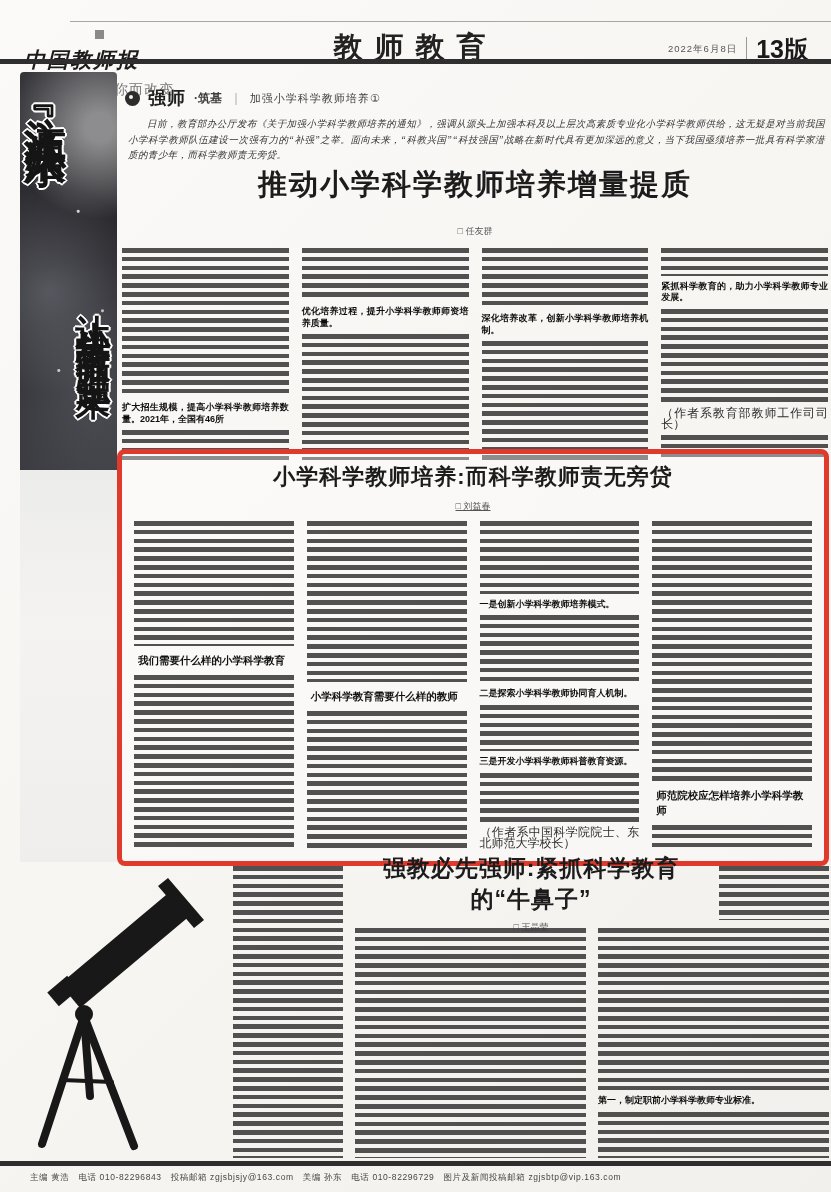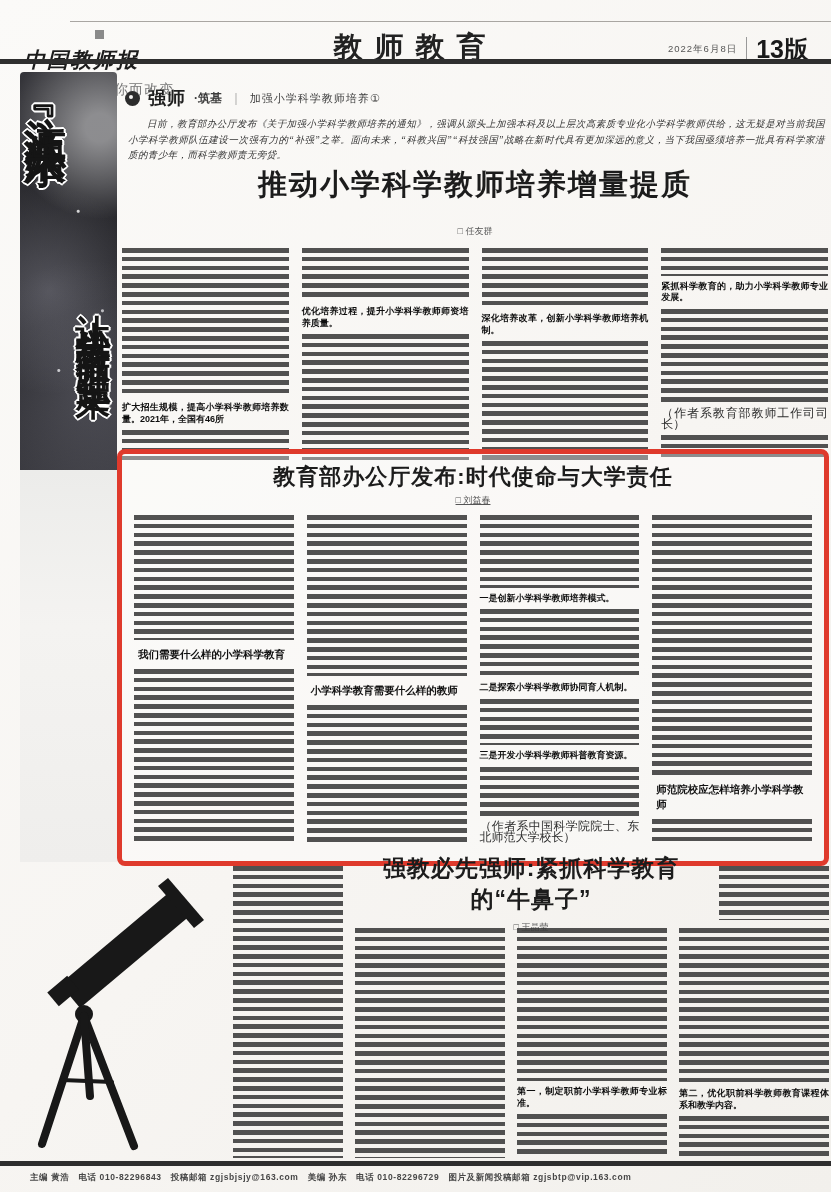--- a/index.html
+++ b/index.html
@@ -72,36 +72,36 @@
   
   .art1 { position:absolute; left:122px; top:165px; width:706px; }
   .art1 .headline { font-size:29px; }
   .art1 .byline { margin-top:20px; }
   .art1 .cols { gap:13px; margin-top:10px; height:212px; }
 
   
   .redbox { position:absolute; left:117px; top:449px; width:712px; height:417px;
             border:5px solid #df3a2c; border-radius:8px; padding:8px 12px 10px; background:rgba(255,255,255,.35); }
   .redbox .headline { font-size:22px; letter-spacing:1px; }
-  .redbox .byline { margin-top:2px;text-decoration:underline; }
+  .redbox .byline { margin-top:8px;text-decoration:underline; }
   .redbox .cols { gap:13px; margin-top:8px; height:328px; }
 
   
   .art3 { position:absolute; left:233px; top:866px; width:596px; height:292px; display:flex; gap:12px; }
   .art3-c1 { width:110px; flex:0 0 auto; display:flex; flex-direction:column; }
   .art3-right { flex:1; display:flex; flex-direction:column; min-width:0; }
   .art3-toprow { display:flex; gap:12px; height:54px; }
   .art3-headwrap { flex:1; display:flex; flex-direction:column; justify-content:center; gap:6px; }
   .art3 .headline { font-size:23px; letter-spacing:1px; }
   .art3-topfill { width:110px; flex:0 0 auto; }
   .art3-cols { display:flex; gap:12px; margin-top:8px; flex:1; }
 
   
   .foot-rule { position:absolute; left:0; right:0; top:1161px; height:5px; background:#2e2e2e; }
-  .foot-text { position:absolute; left:30px; top:1172px; font-size:8.5px; color:#474747; letter-spacing:.6px;font-weight:bold; }
+  .foot-text { position:absolute; left:30px; top:1172px; font-size:8.5px; color:#474747; letter-spacing:.6px; }
 </style>
 </head>
 <body>
 
 <div class="page">
 
   <div class="topline"></div>
   <div class="masthead">
     <span class="masthead-block"></span>
     <span class="masthead-name">中国教师报</span>
@@ -172,21 +172,21 @@
         <div class="fill" style="flex:28"></div>
         <div class="lead">紧抓科学教育的，助力小学科学教师专业发展。</div>
         <div class="fill" style="flex:95"></div>
         <div class="attribution">（作者系教育部教师工作司司长）</div>
         <div class="fill" style="flex:25"></div>
       </div>
     </div>
   </div>
 
   <div class="redbox">
-    <div class="headline">教育部办公厅发布:时代使命与大学责任</div>
+    <div class="headline">小学科学教师培养:而科学教师责无旁贷</div>
     <div class="byline">□ 刘益春</div>
     <div class="cols">
       <div class="col">
         <div class="fill" style="flex:122"></div>
         <div class="subhead">我们需要什么样的小学科学教育</div>
         <div class="fill" style="flex:170"></div>
       </div>
       <div class="col">
         <div class="fill" style="flex:158"></div>
         <div class="subhead">小学科学教育需要什么样的教师</div>
@@ -224,25 +224,20 @@
       </div>
       <div class="art3-cols cols">
         <div class="col">
           <div class="fill" style="flex:1"></div>
         </div>
         <div class="col">
           <div class="fill" style="flex:140"></div>
           <div class="lead">第一，制定职前小学科学教师专业标准。</div>
           <div class="fill" style="flex:40"></div>
         </div>
-        <div class="col">
-          <div class="fill" style="flex:130"></div>
-          <div class="lead">第二，优化职前科学教师教育课程体系和教学内容。</div>
-          <div class="fill" style="flex:35"></div>
-        </div>
       </div>
     </div>
   </div>
 
   <div class="foot-rule"></div>
   <div class="foot-text">主编 黄浩　电话 010-82296843　投稿邮箱 zgjsbjsjy@163.com　美编 孙东　电话 010-82296729　图片及新闻投稿邮箱 zgjsbtp@vip.163.com</div>
 
 </div>
 
 </body></html>

